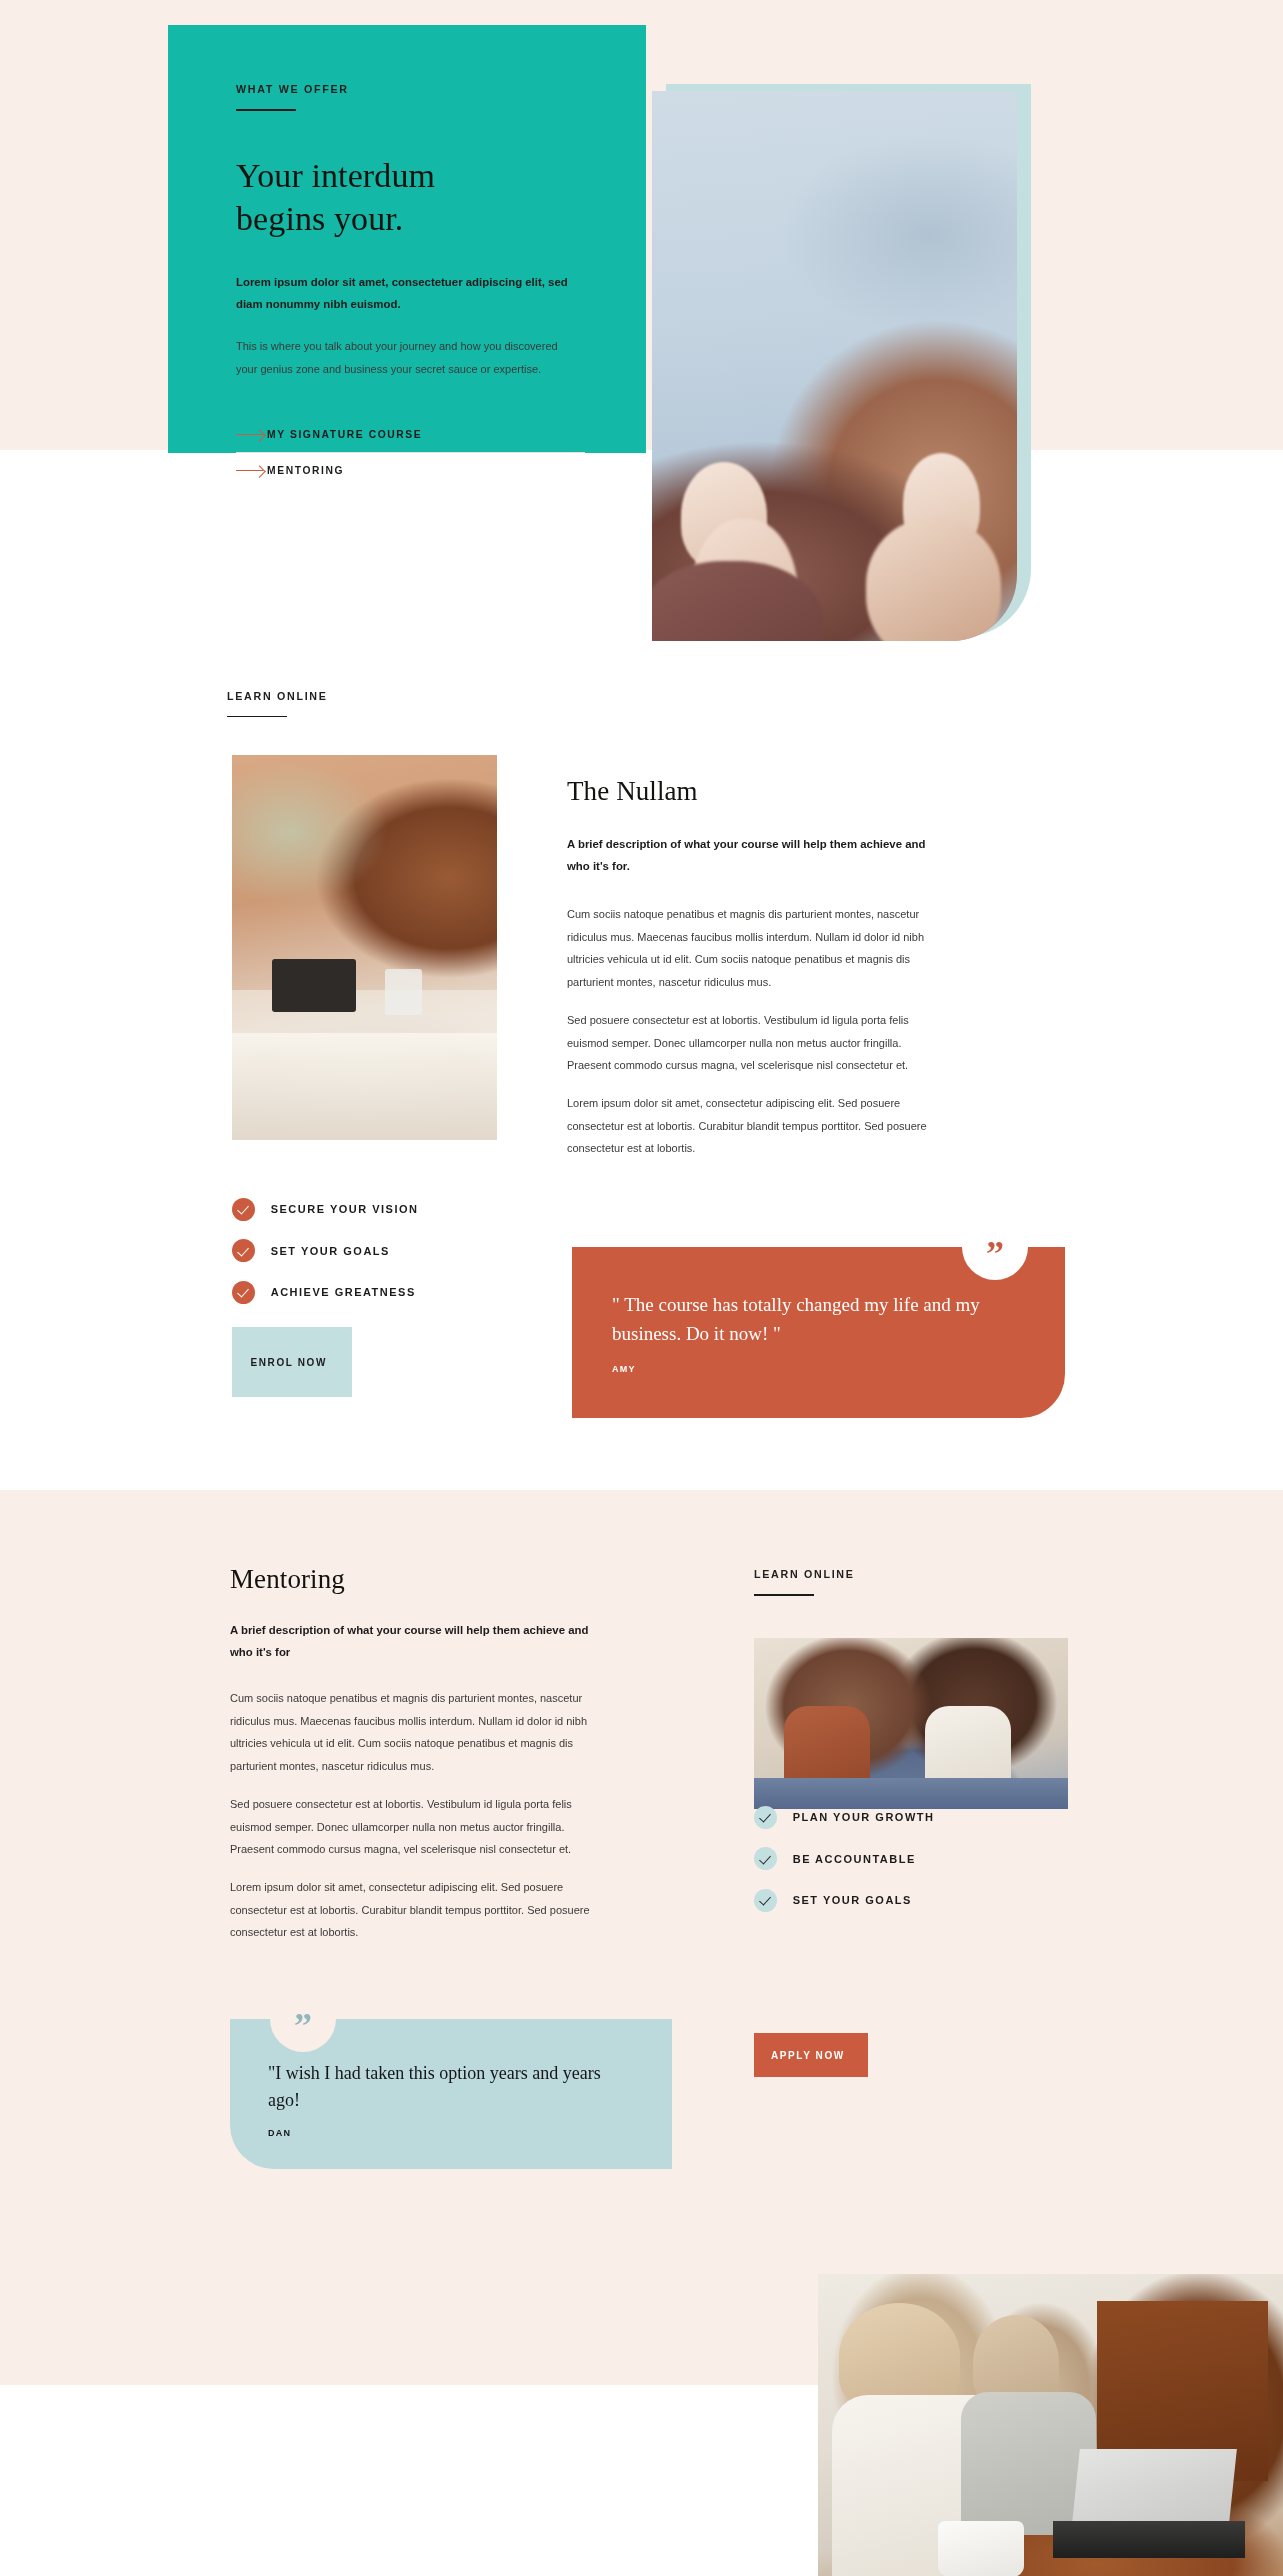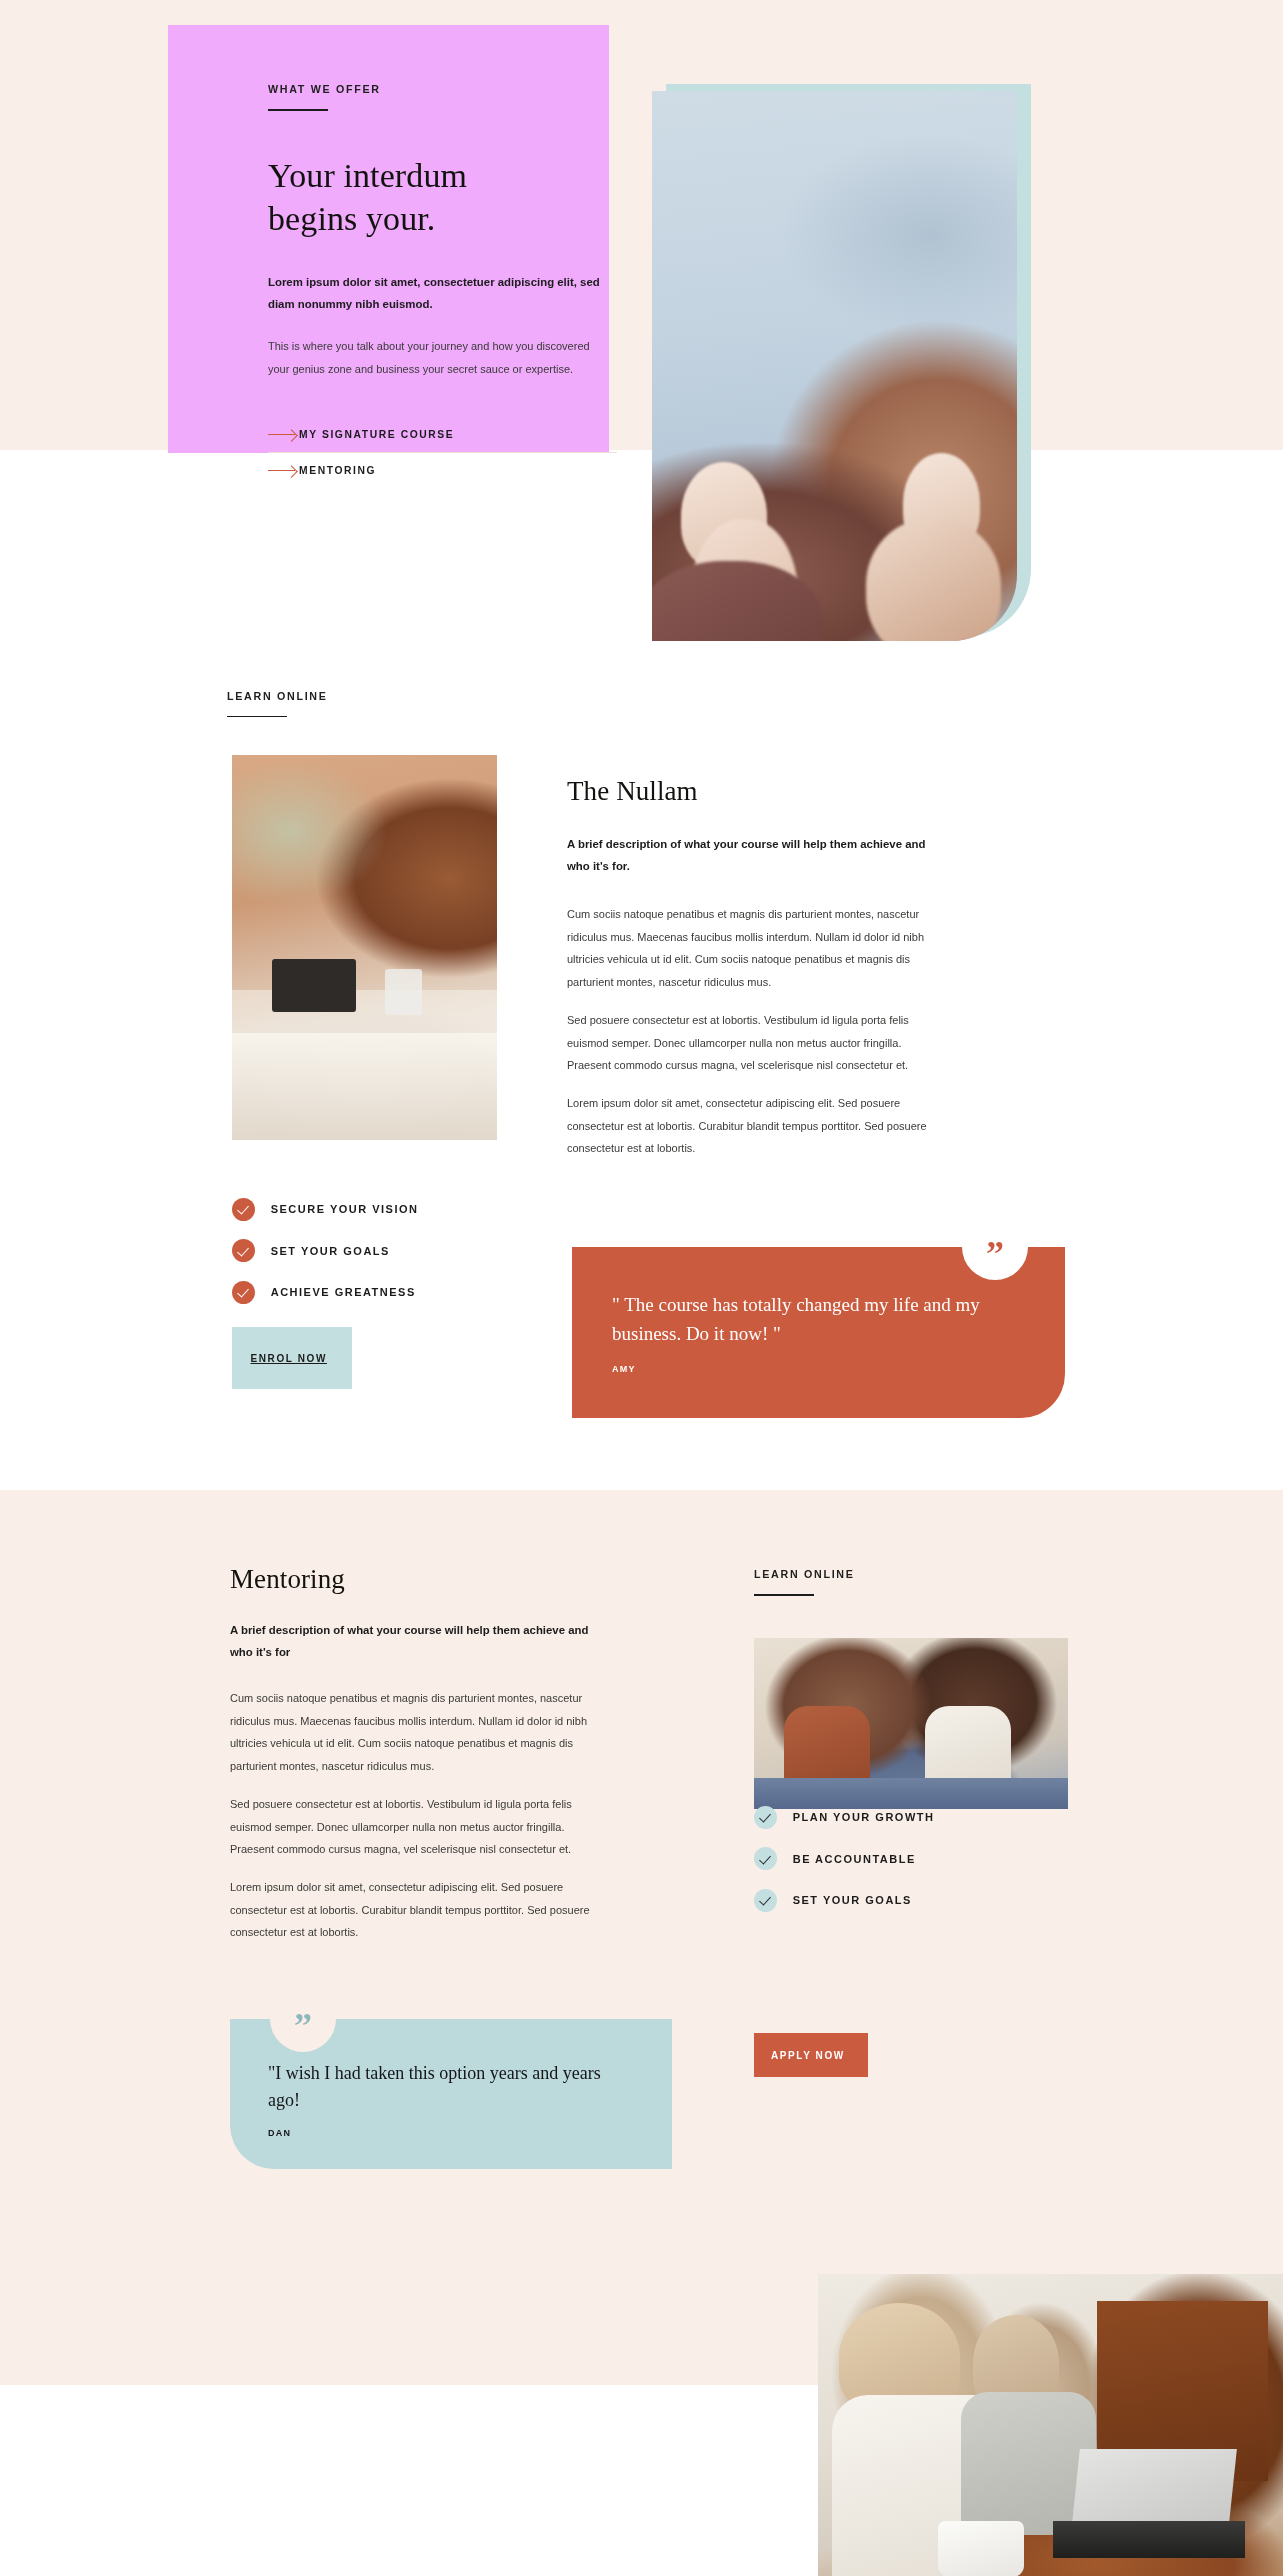--- a/index.html
+++ b/index.html
@@ -24,22 +24,22 @@
     font-weight:400; color:#12120f; letter-spacing:0.1px;
   }
 
   p.body { font-size:11px; line-height:2.05; color:#3a3a38; }
   p.lead { font-size:11.4px; line-height:1.95; font-weight:700; color:#1b1b1b; }
   p.body + p.body { margin-top:15.7px; }
 
   
   .hero-band { position:absolute; left:0; top:0; width:1283px; height:450px; background:#faeee8; }
   .hero-card {
-    position:absolute; left:168px; top:25px; width:441px; height:428px;
-    background:#f0abfc; padding:58px 68px 0 100px;
+    position:absolute; left:168px; top:25px; width:478px; height:428px;
+    background:#14b8a6; padding:58px 68px 0 68px;
   }
   .hero-title { font-size:34px; line-height:1.28; margin-top:43px; }
   .hero-lead { margin-top:30px; width:335px; }
   .hero-para { margin-top:20px; width:335px; }
 
   .arrow-links { margin-top:37px; width:349px; }
   .arrow-link {
     display:flex; align-items:center; 
     padding:12px 0; cursor:pointer; text-decoration:none;
   }
@@ -94,21 +94,21 @@
     border-right:1.6px solid #fff; border-bottom:1.6px solid #fff; transform:rotate(42deg);
   }
   .check-c.teal::after { border-color:#24282c; }
   .check-label { font-size:11px; letter-spacing:1.5px; font-weight:700; text-transform:uppercase; color:#1b1b1b; }
 
   .btn {
     display:inline-flex; align-items:center; justify-content:flex-start;
     font-size:10px; letter-spacing:1.6px; font-weight:700; text-transform:uppercase;
     border:none; cursor:pointer;
   }
-  .btn-enrol { position:absolute; left:232px; top:1327px; width:120px; height:62px; padding-left:18.5px; background:#c3dfe0; color:#1b1b1b;text-decoration:underline; }
+  .btn-enrol { position:absolute; left:232px; top:1327px; width:120px; height:70px; padding-left:18.5px; background:#c3dfe0; color:#1b1b1b; }
 
   .quote-card-orange {
     position:absolute; left:572px; top:1247px; width:493px; height:171px;
     background:#cb5b3f; border-bottom-right-radius:44px; padding:44px 40px 0 40px;
   }
   .qbubble {
     position:absolute; width:66px; height:66px; border-radius:50%;
     display:flex; align-items:center; justify-content:center;
     font-family:"Liberation Serif", serif; font-size:36px; font-weight:700; line-height:0;
   }

